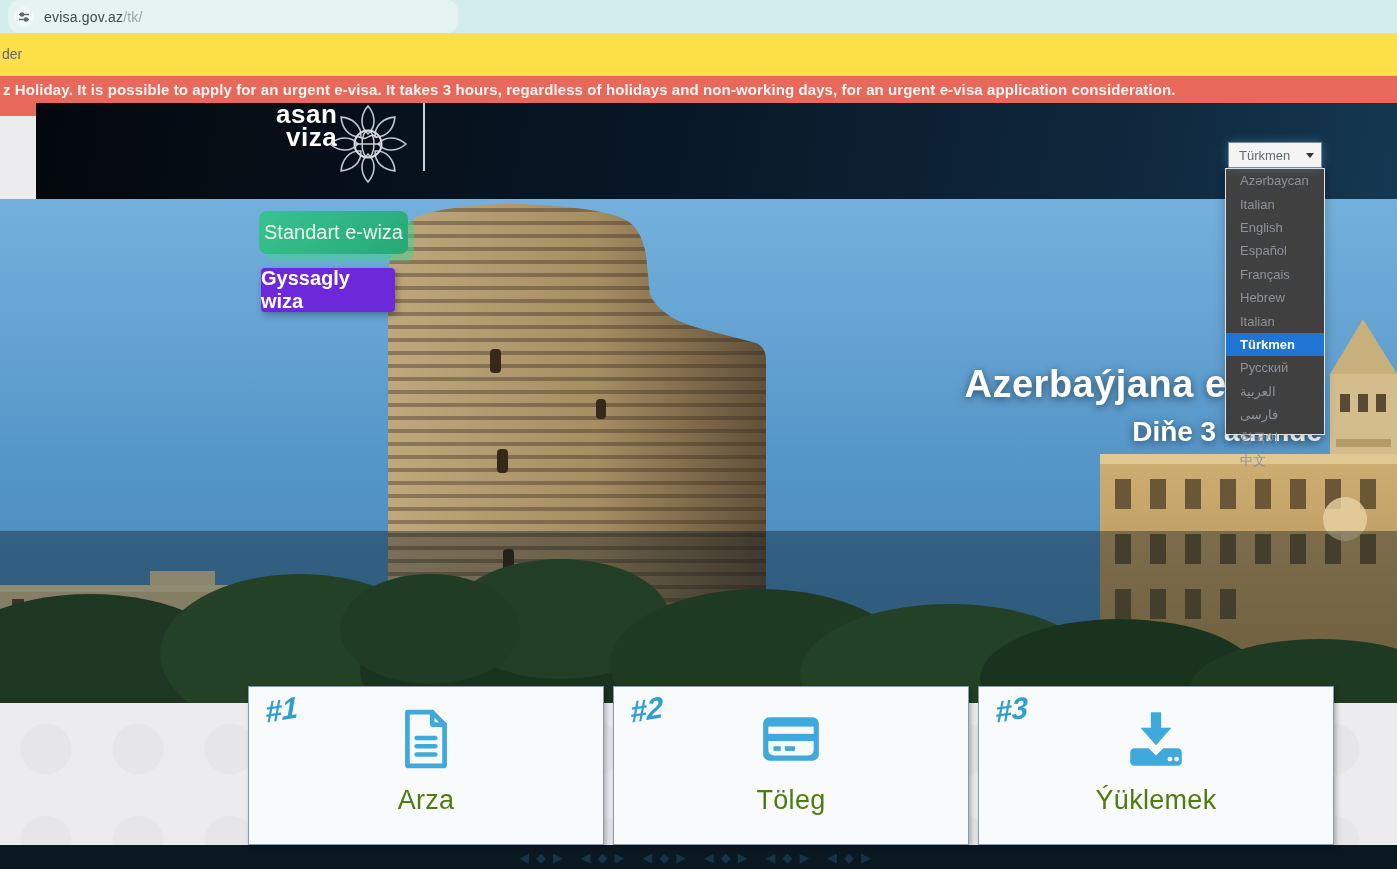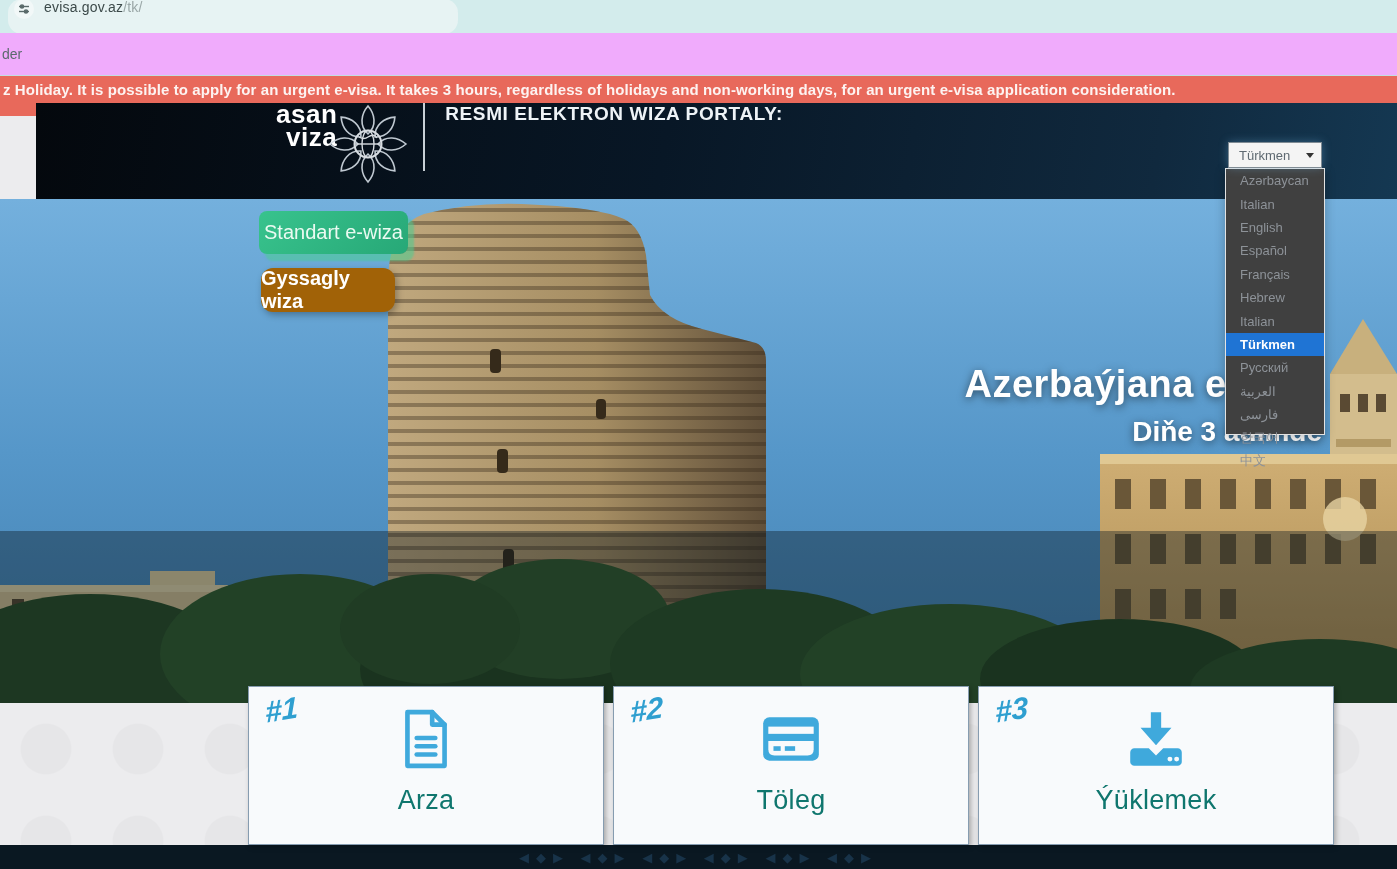--- a/index.html
+++ b/index.html
@@ -1,25 +1,25 @@
 <!DOCTYPE html>
 <html><head>
 <meta charset="utf-8">
 <style>
   * { margin:0; padding:0; box-sizing:border-box; }
   html,body { width:1397px; height:869px; overflow:hidden; }
   body { position:relative; font-family:"Liberation Sans", sans-serif; background:#ececee; }
 
   
   .browser-bar{ position:absolute; left:0; top:0; width:1397px; height:33px; background:#d3ecec; display:flex; align-items:center; padding-left:8px;}
-  .url-pill{ width:450px; height:35px; background:#e7f3f3; border-radius:14px; display:flex; padding-left:6px; }
+  .url-pill{ width:450px; height:35px; background:#e7f3f3; border-radius:14px; display:flex; align-items:center; padding-left:6px; }
   .site-icon{ width:20px; height:20px; border-radius:50%; background:#f2f8f8; display:flex; align-items:center; justify-content:center; margin-right:10px;}
   .url-text{ font-size:14px; color:#3c4a4a; letter-spacing:.2px;}
   .url-text .path{ color:#9aa7a7; }
-  .second-bar{ position:absolute; left:0; top:33px; width:1397px; height:43px; background:#f0abfc; display:flex; align-items:center; border-bottom:1px solid #c2dde1;}
+  .second-bar{ position:absolute; left:0; top:33px; width:1397px; height:43px; background:#fde047; display:flex; align-items:center; border-bottom:1px solid #c2dde1;}
   .partial-label{ font-size:14px; color:#5b6a6e; padding-left:2px; }
 
   
   .banner{ position:absolute; left:0; top:76px; width:1397px; height:40px; background:#e8695b; color:#fdf3f1; font-weight:bold; font-size:15px; line-height:27px; white-space:nowrap; overflow:hidden; padding-left:3px; letter-spacing:.1px;}
 
   
   .header{ position:absolute; left:0; top:103px; width:1397px; height:96px; background:linear-gradient(100deg,#04080d 0%,#081726 45%,#10293e 80%,#153a55 100%); display:flex; padding-left:240px;margin-left:36px;}
   .logo-text{ text-align:right; color:#fff; font-size:26px; font-weight:bold; line-height:23px; letter-spacing:.5px;}
   .logo-flower{ margin-left:-10px; }
   .header-divider{ width:2px; height:68px; background:rgba(235,242,247,.85); margin-left:14px; }
@@ -37,34 +37,34 @@
 
   
   .hero{ position:absolute; left:0; top:199px; width:1397px; height:504px; overflow:hidden; }
   .hero svg{ display:block; }
   .hero-titles{ position:absolute; right:75px; top:363px; text-align:right; color:#ffffff; z-index:6; text-shadow:0 2px 8px rgba(0,0,0,.55);}
   .hero-titles .big{ font-size:38px; font-weight:bold; letter-spacing:.5px;}
   .hero-titles .small{ font-size:28px; font-weight:bold; margin-top:10px;}
 
   .btn{ position:absolute; z-index:7; display:flex; align-items:center; justify-content:center; font-size:20px; cursor:pointer; }
   .btn-standart{ left:259px; top:211px; width:149px; height:43px; background:linear-gradient(135deg,#38c38d,#27a877); color:#eafaf1; box-shadow:6px 7px 2px rgba(72,205,146,.55); border-radius:8px;}
-  .btn-gyssagly{ left:261px; top:268px; width:134px; height:44px; background:#a16207; color:#ffffff; font-weight:bold; border-radius:12px; box-shadow:2px 3px 7px rgba(0,0,0,.3);}
+  .btn-gyssagly{ left:261px; top:268px; width:134px; height:44px; background:#6d28d9; color:#ffffff; font-weight:bold; border-radius:4px; box-shadow:2px 3px 7px rgba(0,0,0,.3);}
 
   
   .bottom-bg{ position:absolute; left:0; top:703px; width:1397px; height:142px; background:#ececee;
      background-image:radial-gradient(circle at 50% 50%, rgba(0,0,0,.025) 0 38%, transparent 40%); background-size:92px 92px;}
   .footer{ position:absolute; left:0; top:845px; width:1397px; height:24px; background:#0a1822; display:flex; align-items:center; justify-content:center; overflow:hidden;}
   .footer .frieze{ color:#1b3850; font-size:13px; letter-spacing:7px; opacity:.85; white-space:nowrap;}
 
   
   .card{ position:absolute; top:686px; width:356px; height:159px; background:#f8fafc; border:1px solid #869cb0; box-shadow:2px 2px 5px rgba(0,0,0,.28); z-index:8; display:flex; flex-direction:column; align-items:center; justify-content:flex-start; cursor:pointer;}
   .card.c1{ left:248px; } .card.c2{ left:613px; } .card.c3{ left:978px; }
   .card .mark{ position:absolute; left:16px; top:6px; font-size:30px; font-style:italic; font-weight:bold; color:#2f9fd0; transform:rotate(-9deg) skewX(-8deg);}
   .card .icon-wrap{ margin-top:14px; height:76px; display:flex; align-items:center; justify-content:center;}
-  .card .label{ margin-top:8px; font-size:27px; color:#0f766e; letter-spacing:.3px;}
+  .card .label{ margin-top:8px; font-size:27px; color:#4d7c0f; letter-spacing:.3px;}
 </style>
 </head>
 <body>
 
 <div class="browser-bar">
   <div class="url-pill">
     <span class="site-icon">
       <svg width="12" height="12" viewBox="0 0 12 12">
           <g stroke="#5a6a6a" stroke-width="1.4" fill="none">
             <line x1="1" y1="3.5" x2="11" y2="3.5"></line>
@@ -103,21 +103,20 @@
         </g>
         <circle cx="0" cy="0" r="13.5" stroke="#eef3f7" stroke-width="2"></circle>
         <ellipse cx="0" cy="0" rx="6" ry="13.5" stroke="#eef3f7" stroke-width="1.4"></ellipse>
         <line x1="-13.5" y1="0" x2="13.5" y2="0" stroke="#eef3f7" stroke-width="1.4"></line>
         <path d="M-9,-7 q5,3 9,0 q6,-4 9,1" stroke="#eef3f7" stroke-width="1.4"></path>
       </g>
     </svg>
   </span>
   <div class="header-divider"></div>
   <div class="header-titles">
-    <div class="t2">RESMI ELEKTRON WIZA PORTALY:</div>
   </div>
 </div>
 
 <div class="lang-select">
   <span class="val">Türkmen</span>
   <span class="chev"></span>
 </div>
 <div class="lang-list">
   <div class="lang-item">Azərbaycan</div>
   <div class="lang-item">Italian</div>

